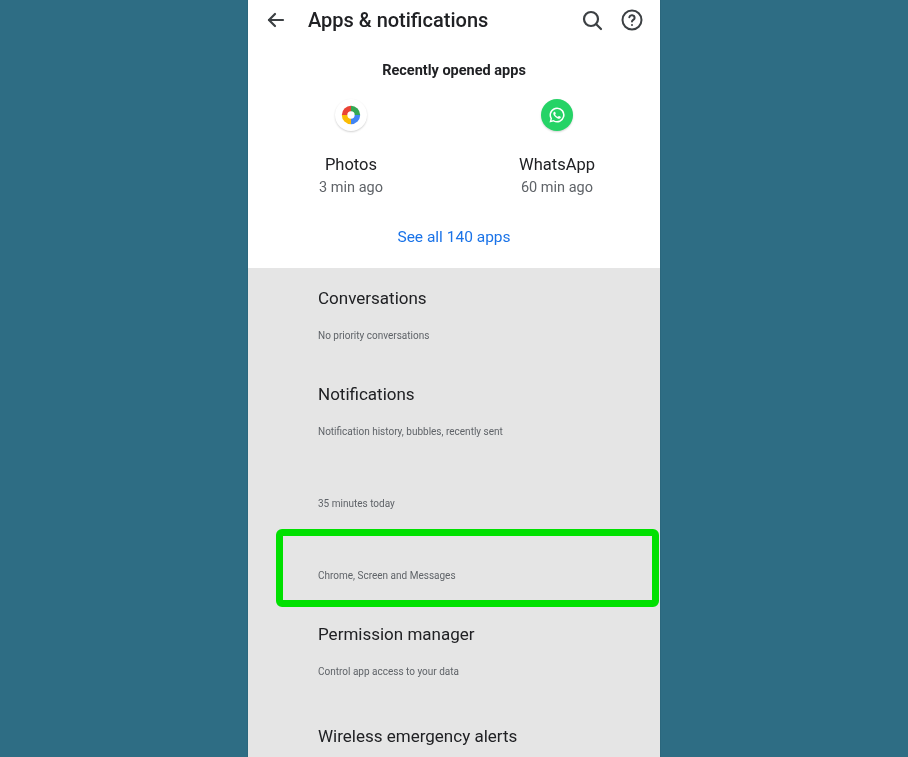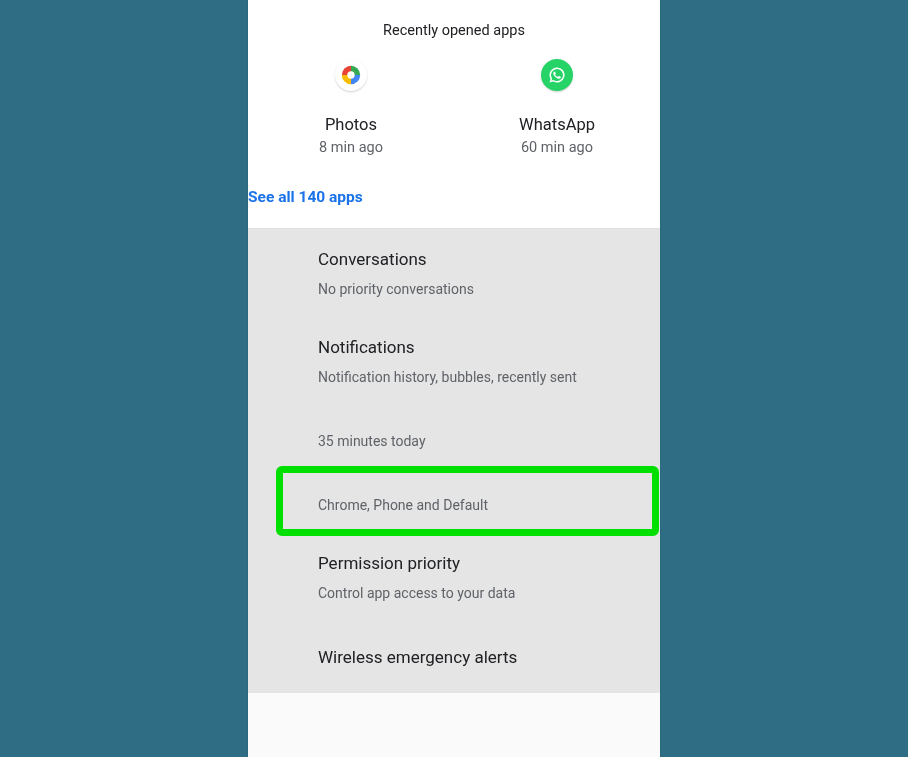--- a/index.html
+++ b/index.html
@@ -44,21 +44,21 @@
     padding-left:12px;
   }
   svg{display:block;}
   
   .recent-card{
     background:#fff;
   }
   .recent-title{
     font-size:14.5px;
     color:#202124;
-    font-weight:400;
+    font-weight:700;
     text-align:center;
     padding:22px 0 14px;
   }
   .recent-row{
     display:flex;
     justify-content:space-around;
     padding:6px 0 8px;
   }
   .app{
     width:120px;
@@ -71,80 +71,102 @@
     width:32px;height:32px;
     border-radius:50%;
     background:#fff;
     display:flex;align-items:center;justify-content:center;
     box-shadow:0 1px 2px rgba(0,0,0,.18);
     margin-bottom:24px;
   }
   .app-name{font-size:16.5px;color:#202124;line-height:1.2;}
   .app-time{font-size:14.5px;color:#5f6368;margin-top:4px;}
   .see-all{
-    text-align:left;
+    text-align:center;
     color:#1a73e8;
     font-size:15.5px;
-    font-weight:700;
+    font-weight:400;
     padding:24px 0 22px;
     cursor:pointer;
   }
   .divider{height:1px;background:#e0e0e0;}
   
   .list{background:#e5e5e5;}
   .item{
     padding:18px 16px 18px 70px;
     cursor:pointer;
     position:relative;
   }
   .item-title{
     font-size:17px;
     color:#202124;
     line-height:24px;
   }
   .item-sub{
-    font-size:14px;
+    font-size:10px;
     color:#5f6368;
-    margin-top:8px;
+    margin-top:16px;
     line-height:20px;
   }
   .item.single .item-title{padding:6px 0;}
   .hl{
     position:absolute;
     left:28px;right:1px;top:-3px;bottom:-3px;
     border:7px solid #00e000;
     border-radius:6px;
     pointer-events:none;
     box-sizing:border-box;
   }
 </style>
 </head>
 <body>
 
 <div class="device">
 
+  <div class="appbar">
+    <div class="iconbtn">
+      <svg width="24" height="24" viewBox="0 0 24 24" fill="none" stroke="#3c4043" stroke-width="2.2" stroke-linecap="round" stroke-linejoin="round">
+        <line x1="19" y1="12" x2="5" y2="12"></line>
+          <polyline points="11 18 5 12 11 6"></polyline>
+      </svg>
+    </div>
+    <div class="appbar-title">Apps &amp; notifications</div>
+    <div class="iconbtn">
+      <svg width="24" height="24" viewBox="0 0 24 24" fill="none" stroke="#3c4043" stroke-width="2.2" stroke-linecap="round">
+        <circle cx="11" cy="11" r="7"></circle>
+          <line x1="21" y1="21" x2="16" y2="16"></line>
+      </svg>
+    </div>
+    <div class="iconbtn">
+      <svg width="24" height="24" viewBox="0 0 24 24" fill="none" stroke="#3c4043" stroke-width="2" stroke-linecap="round" stroke-linejoin="round">
+        <circle cx="12" cy="12" r="9.5"></circle>
+        <path d="M9.3 9.2a2.7 2.7 0 0 1 5.3.7c0 1.8-2.6 2.1-2.6 3.6"></path>
+        <circle cx="12" cy="17" r="1" fill="#3c4043" stroke="none"></circle>
+      </svg>
+    </div>
+  </div>
 
   <div class="recent-card">
     <div class="recent-title">Recently opened apps</div>
     <div class="recent-row">
 
       <div class="app">
         <div class="app-icon">
           <svg width="22" height="22" viewBox="0 0 24 24">
               <g>
             <path d="M12 12 L12 2 A10 10 0 0 1 22 12 Z" fill="#34a853"></path>
             <path d="M12 12 L22 12 A10 10 0 0 1 12 22 Z" fill="#4285f4"></path>
             <path d="M12 12 L12 22 A10 10 0 0 1 2 12 Z" fill="#fbbc05"></path>
             <path d="M12 12 L2 12 A10 10 0 0 1 12 2 Z" fill="#ea4335"></path>
             <circle cx="12" cy="12" r="4" fill="#fff"></circle>
           </g>
             </svg>
         </div>
         <div class="app-name">Photos</div>
-        <div class="app-time">8 min ago</div>
+        <div class="app-time">3 min ago</div>
       </div>
 
       <div class="app">
         <div class="app-icon" style="background:#25D366">
           <svg width="18" height="18" viewBox="0 0 24 24" fill="#fff">
             <path d="M12 2a10 10 0 0 0-8.66 15L2 22l5.18-1.31A10 10 0 1 0 12 2Zm0 18a8 8 0 0 1-4.08-1.12l-.29-.17-3 .77.8-2.92-.19-.3A8 8 0 1 1 12 20Zm4.38-5.87c-.24-.12-1.43-.7-1.65-.78s-.38-.12-.55.12-.63.78-.77.94-.28.18-.52.06a6.54 6.54 0 0 1-1.93-1.19 7.23 7.23 0 0 1-1.34-1.66c-.14-.24 0-.37.1-.49s.24-.28.36-.42a1.64 1.64 0 0 0 .24-.4.45.45 0 0 0 0-.42c-.06-.12-.55-1.32-.75-1.81s-.4-.41-.55-.42h-.47a.9.9 0 0 0-.66.31 2.78 2.78 0 0 0-.87 2.07 4.82 4.82 0 0 0 1 2.56 11 11 0 0 0 4.23 3.73 14.37 14.37 0 0 0 1.41.52 3.38 3.38 0 0 0 1.56.1 2.55 2.55 0 0 0 1.67-1.18 2.07 2.07 0 0 0 .14-1.18c-.05-.12-.21-.18-.45-.3Z"></path>
           </svg>
         </div>
         <div class="app-name">WhatsApp</div>
         <div class="app-time">60 min ago</div>
@@ -168,25 +190,25 @@
       <div class="item-title">Notifications</div>
       <div class="item-sub">Notification history, bubbles, recently sent</div>
     </div>
 
     <div class="item">
       <div class="item-sub">35 minutes today</div>
     </div>
 
     <div class="item">
       <div class="hl"></div>
-      <div class="item-sub">Chrome, Phone and Default</div>
-    </div>
-
-    <div class="item">
-      <div class="item-title">Permission priority</div>
+      <div class="item-sub">Chrome, Screen and Messages</div>
+    </div>
+
+    <div class="item">
+      <div class="item-title">Permission manager</div>
       <div class="item-sub">Control app access to your data</div>
     </div>
 
     <div class="item single">
       <div class="item-title">Wireless emergency alerts</div>
     </div>
 
   </div>
 </div>
 

